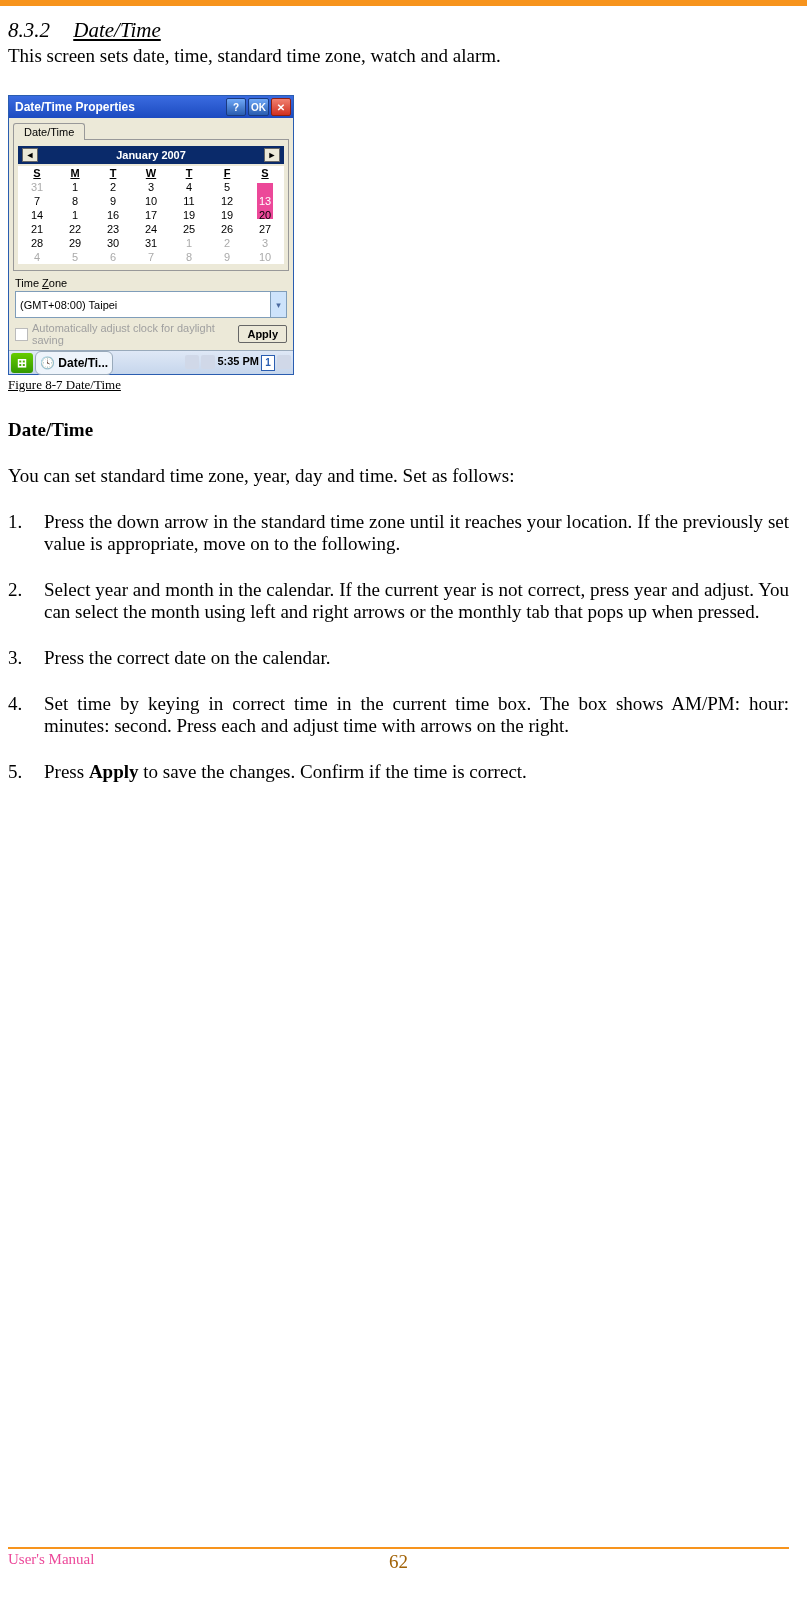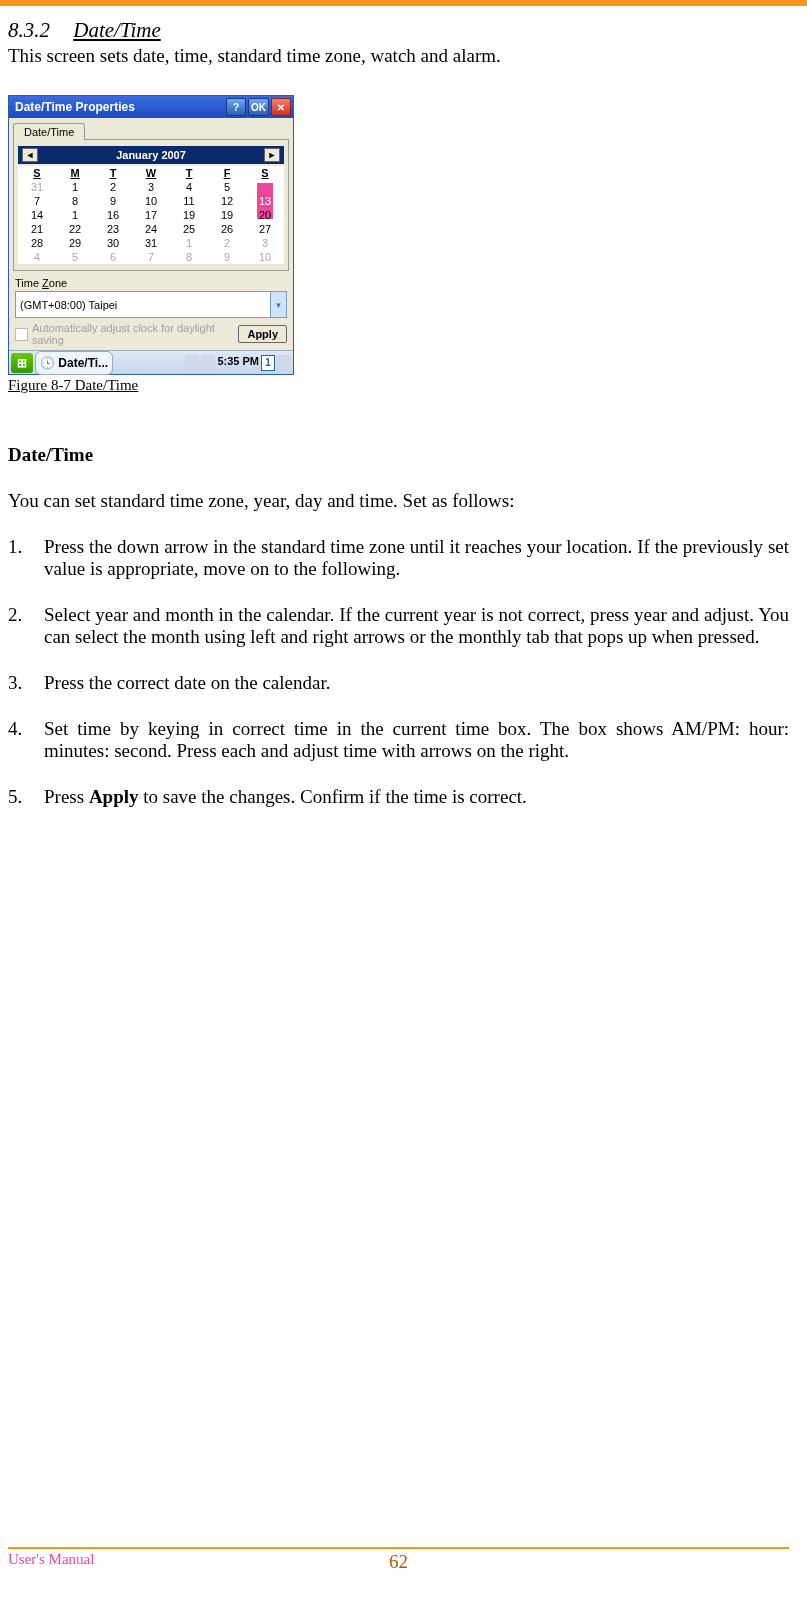--- a/index.html
+++ b/index.html
@@ -258,24 +258,24 @@
   }
   .tray .num1 {
     width: 14px; height: 16px;
     border: 1px solid #2a5db0;
     background: #fff;
     color: #2a5db0;
     display: flex; align-items: center; justify-content: center;
     font-size: 10px;
   }
   .fig-caption {
-    font-size: 15px;
+    font-size: 13px;
     text-decoration: underline;
     margin-top: 2px;
-    margin-bottom: 50px;
+    margin-bottom: 26px;
   }
 
   .subheading {
     font-weight: bold;
     font-size: 19px;
     margin-bottom: 24px;
   }
   .para {
     font-size: 19px;
     margin-bottom: 24px;

